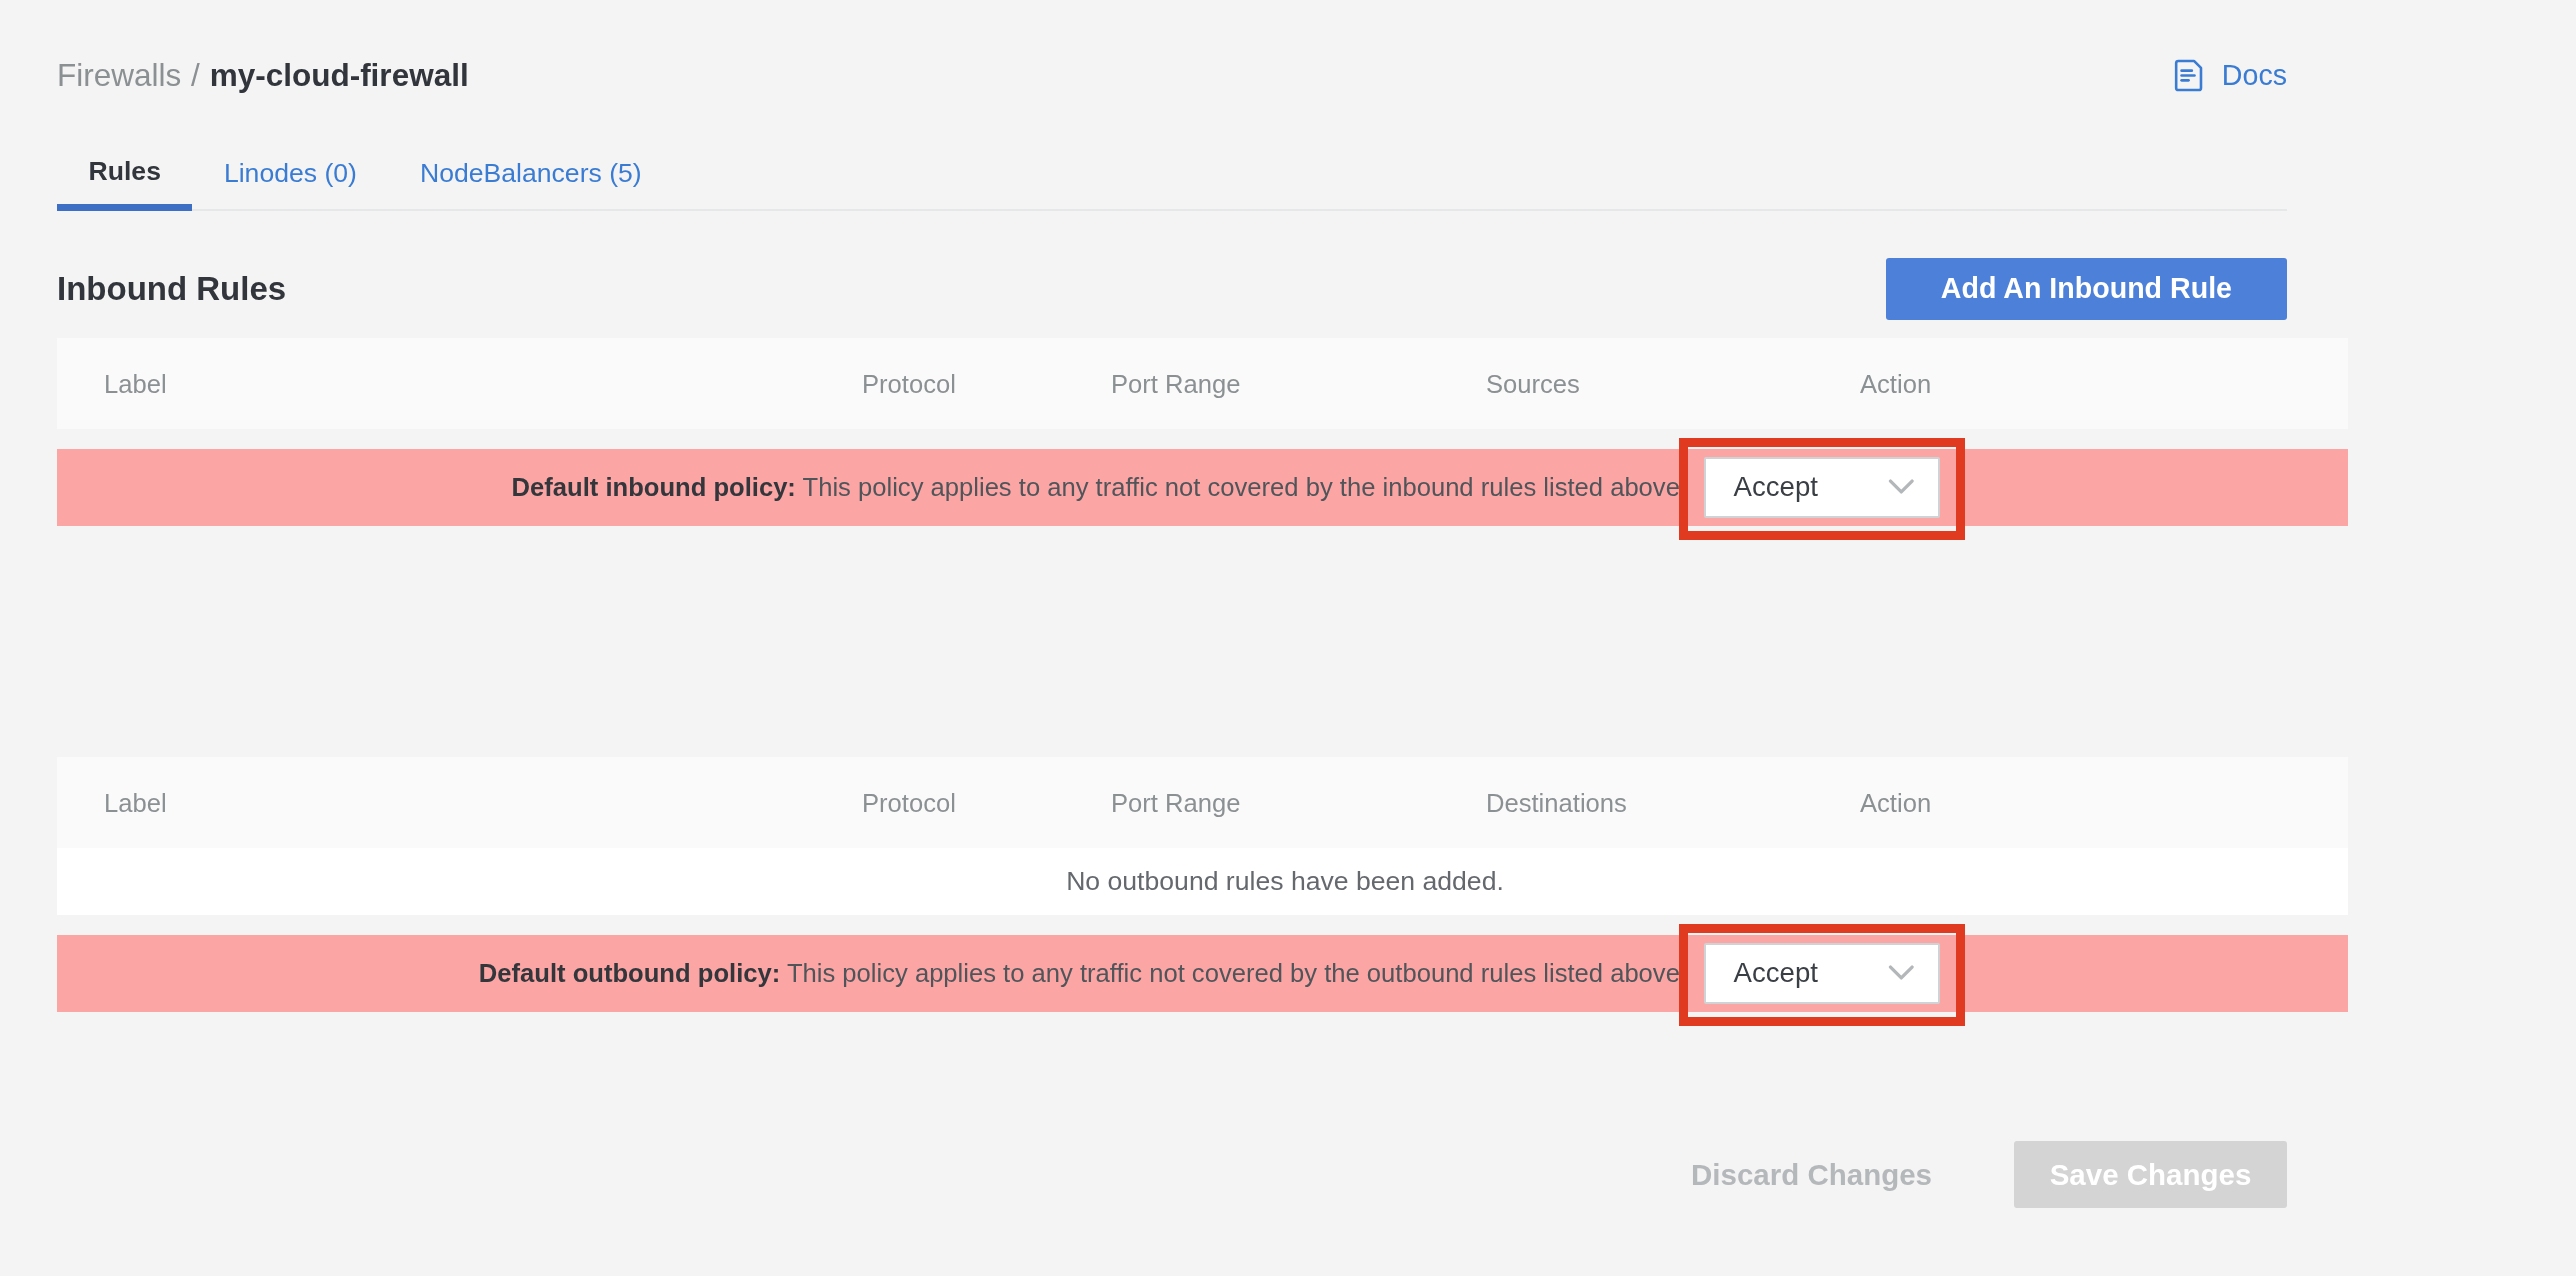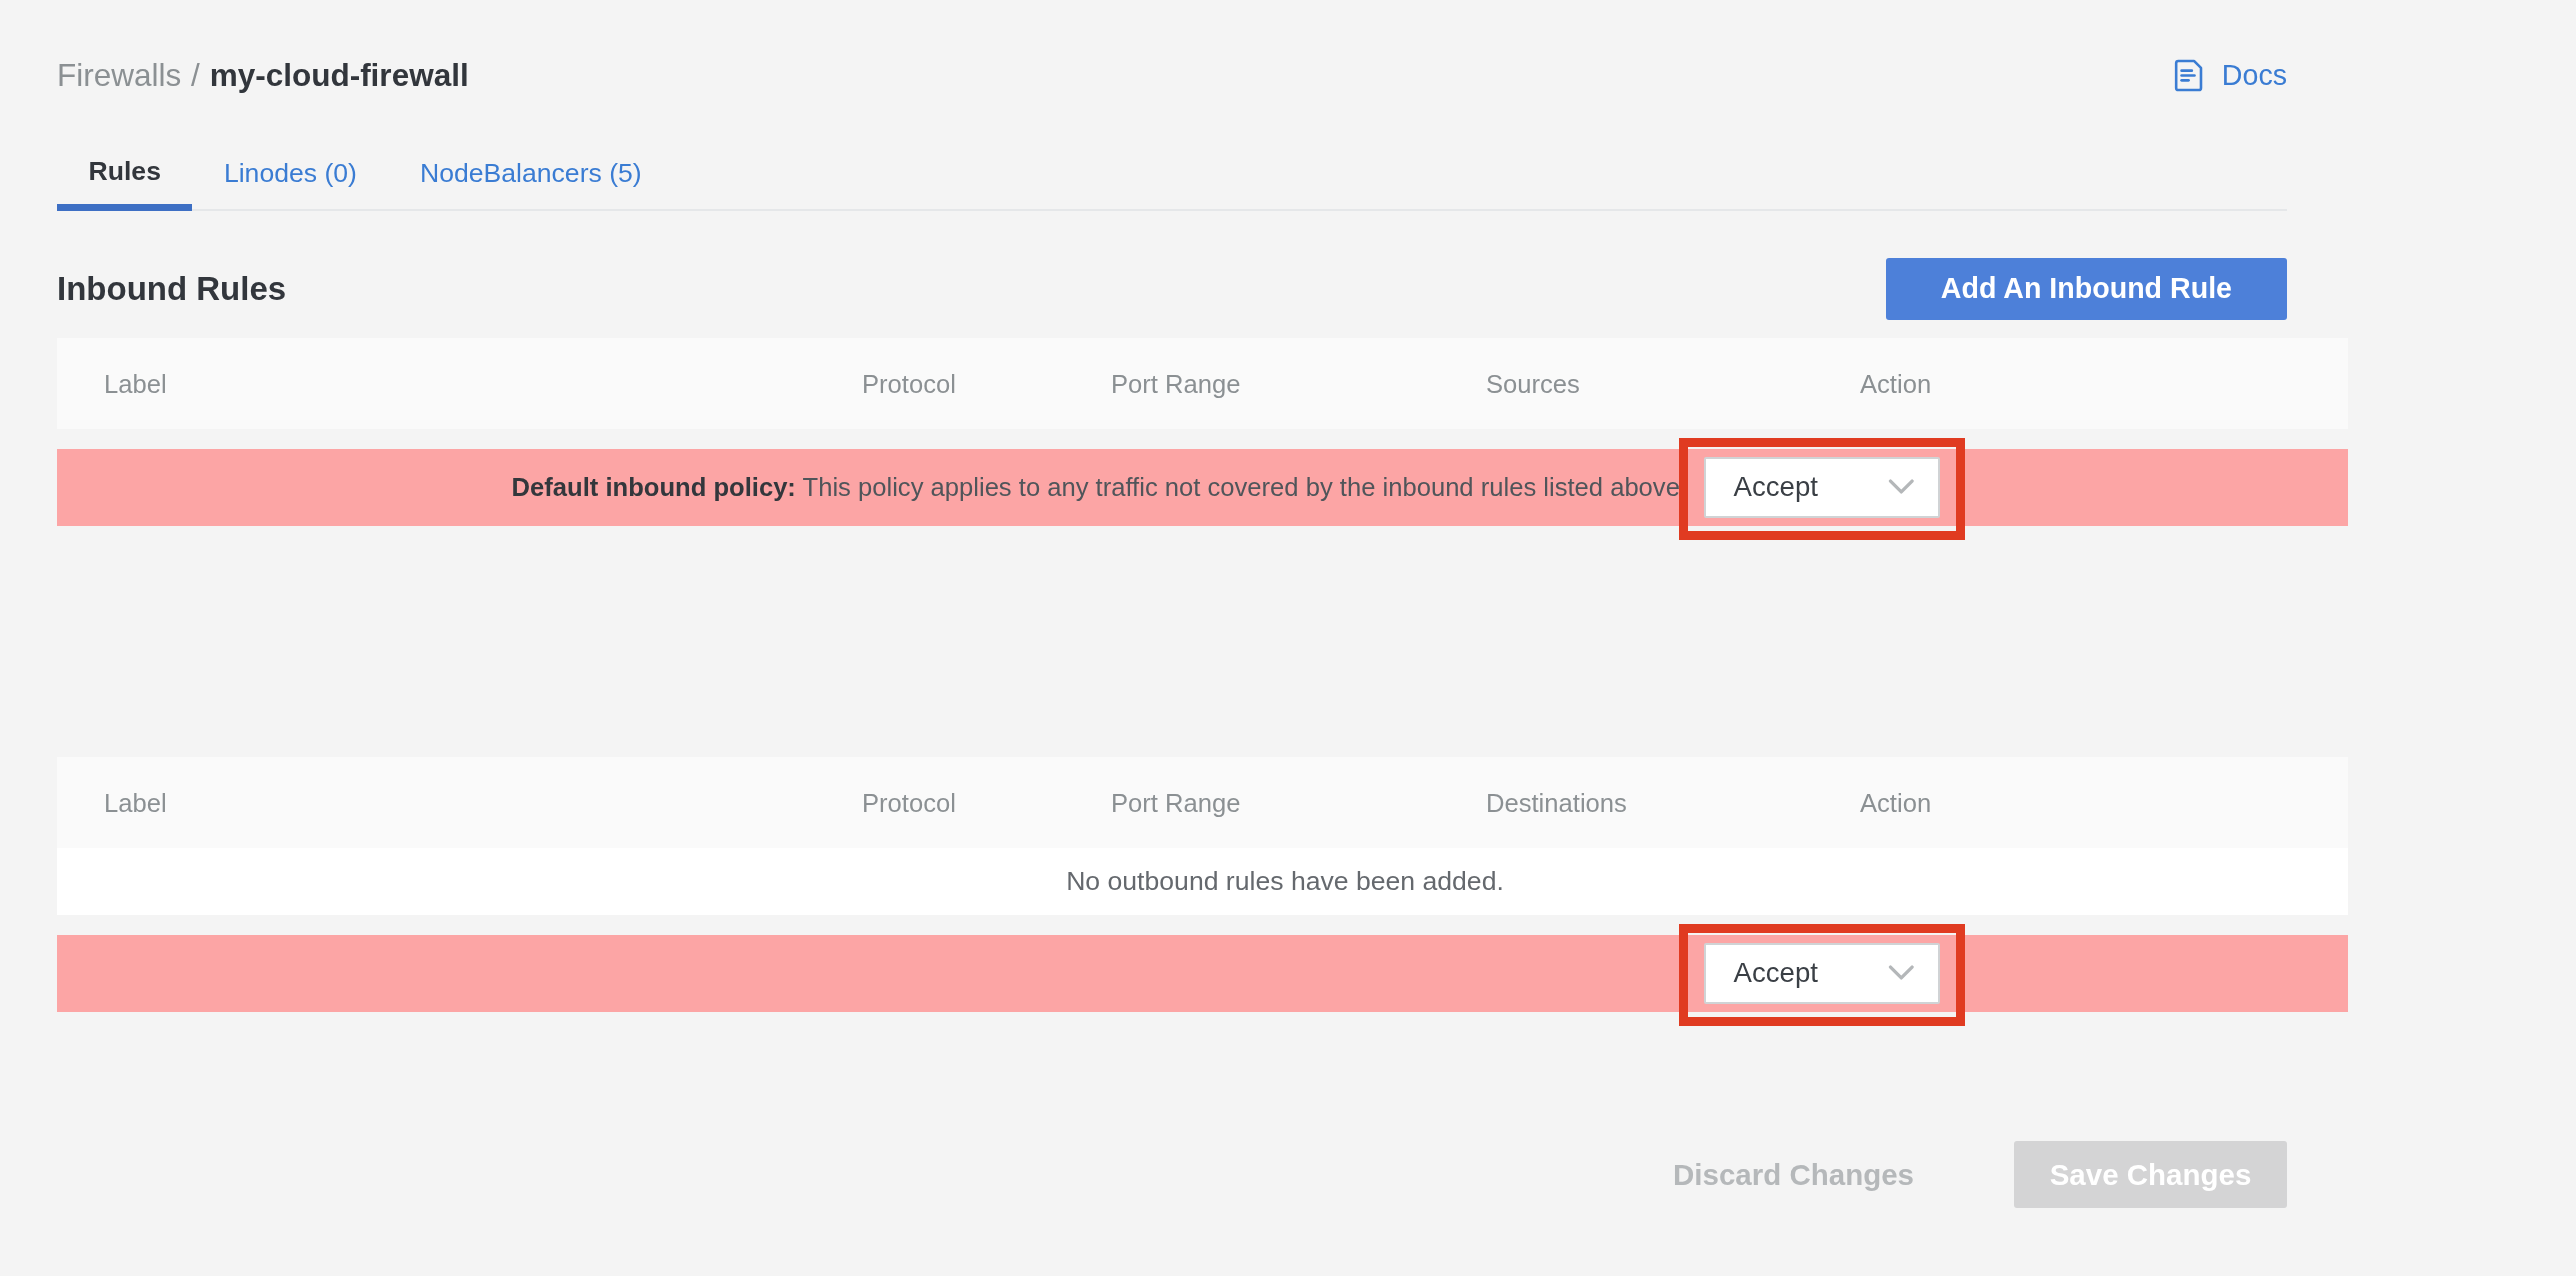--- a/index.html
+++ b/index.html
@@ -70,21 +70,21 @@
   .red-box { position:absolute; left:1622px; top:-10.8px; width:286px; height:102px;
              border:9.8px solid #e03b21; z-index:3; pointer-events:none; }
 
   
   .footer-actions { position:absolute; right:61px; top:1141px; height:67px;
                     display:flex; align-items:center; }
   .discard-btn { background:none; border:none; font-family:inherit; font-size:29.5px;
                  font-weight:700; color:#b5b8ba; padding:0 43px; cursor:default; }
   .save-btn { width:273px; height:67px; background:#d4d4d5; color:#ffffff;
               border:none; border-radius:3px; font-family:inherit; font-size:29.5px;
-              font-weight:700; margin-left:57px; cursor:default;
+              font-weight:700; margin-left:39px; cursor:default;
               display:flex; align-items:center; justify-content:center; }
 </style>
 </head>
 <body>
 
 <div class="page">
 
   <div class="topbar">
     <div class="breadcrumb">
       <span class="crumb-section">Firewalls</span>
@@ -144,20 +144,24 @@
       <span class="col-protocol">Protocol</span>
       <span class="col-port">Port Range</span>
       <span class="col-peer">Destinations</span>
       <span class="col-action">Action</span>
     </div>
     <div class="empty-row">
       <span>No outbound rules have been added.</span>
     </div>
     <div class="row-gap"></div>
     <div class="policy-row">
+      <span class="policy-text">
+        <b>Default outbound policy:</b>
+        <span>This policy applies to any traffic not covered by the outbound rules listed above.</span>
+      </span>
       <div class="policy-select">
         <span>Accept</span>
         <svg class="chev" width="26.6" height="16.7" viewBox="0 0 27 17" fill="none">
           <path d="M2.5 2.5 L13.5 13.5 L24.5 2.5" stroke="#b4b7b9" stroke-width="3.4" stroke-linecap="round" stroke-linejoin="round"></path>
         </svg>
       </div>
       <div class="red-box"></div>
     </div>
   </div>
 

